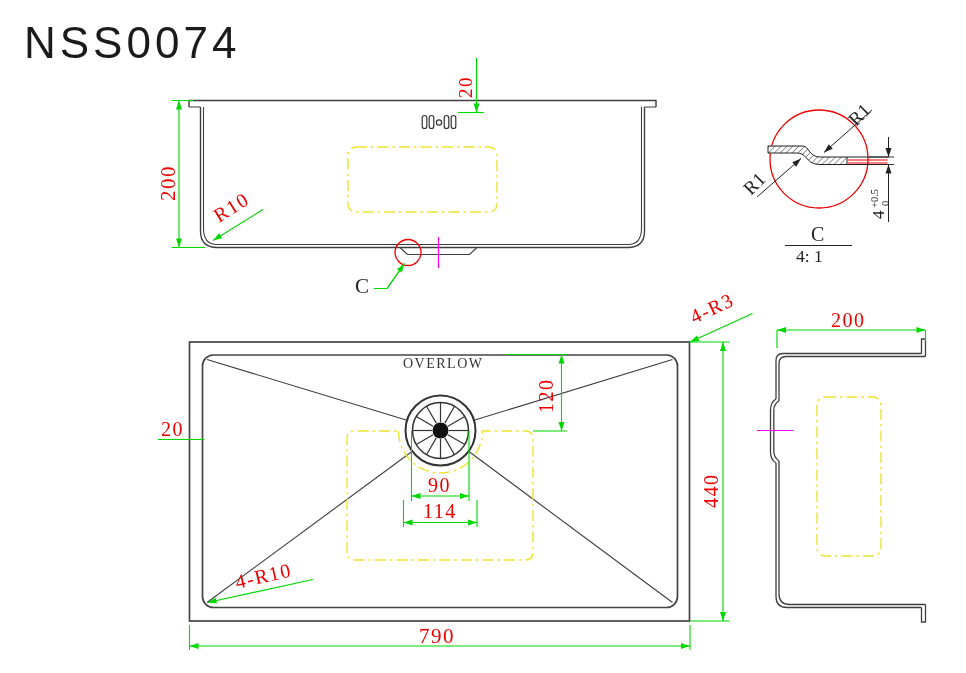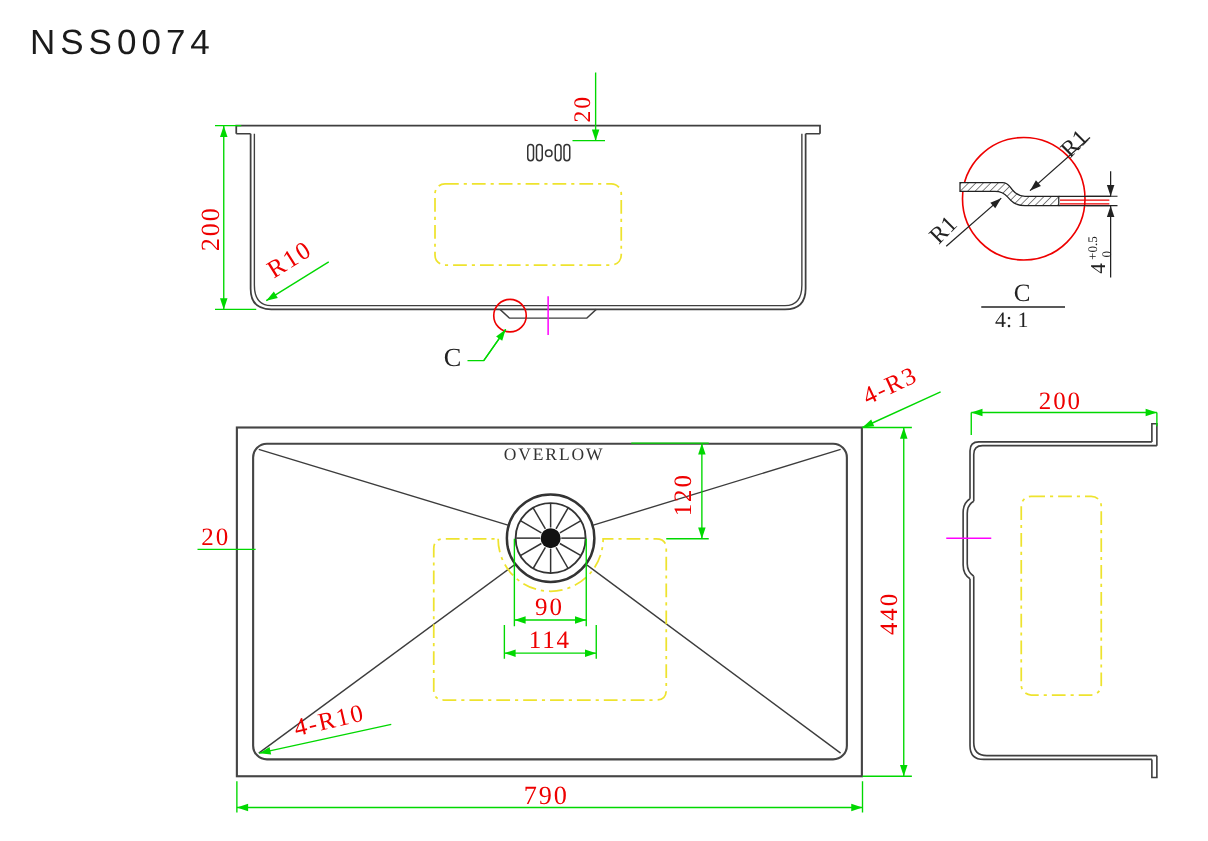--- a/index.html
+++ b/index.html
@@ -1,19 +1,19 @@
 <!DOCTYPE html>
 <html><head>
 <meta charset="utf-8">
 <style>
   html,body{margin:0;padding:0;background:#ffffff;}
   #canvas{position:relative;width:966px;height:673px;background:#fff;overflow:hidden;
           font-family:"Liberation Serif", serif;}
   .title{position:absolute;left:24px;top:18px;font-family:"Liberation Sans",sans-serif;
-         font-weight:300;font-size:28px;letter-spacing:4px;color:#1b1b1b;}
+         font-weight:300;font-size:44px;letter-spacing:4px;color:#1b1b1b;}
   svg{position:absolute;left:0;top:0;}
   text{font-family:"Liberation Serif", serif;}
   .dim{fill:#ee0000;letter-spacing:1.5px;}
   .blk{fill:#222222;}
 </style>
 </head>
 <body>
 
 <div id="canvas">
   <div class="title">NSS0074</div>

